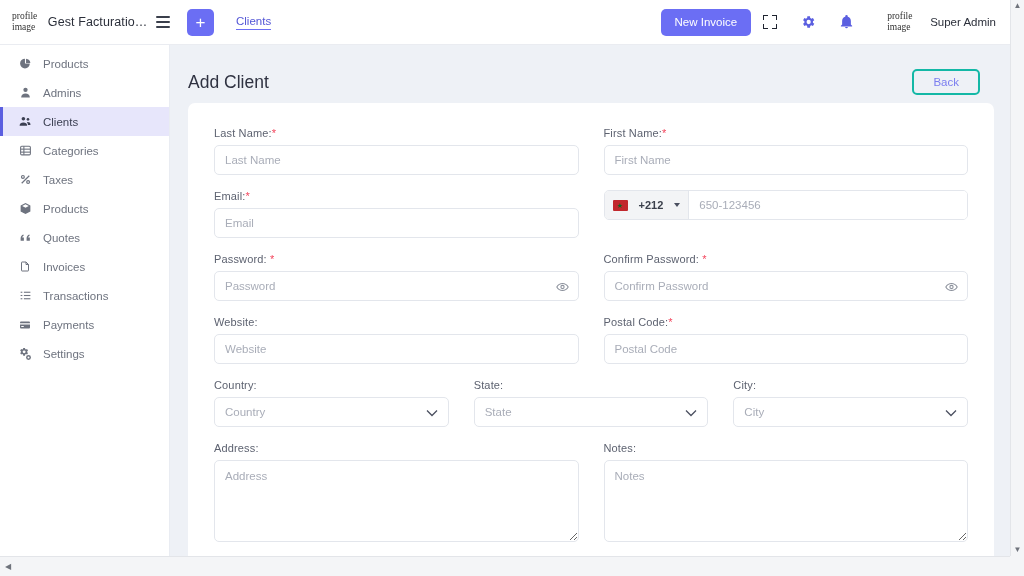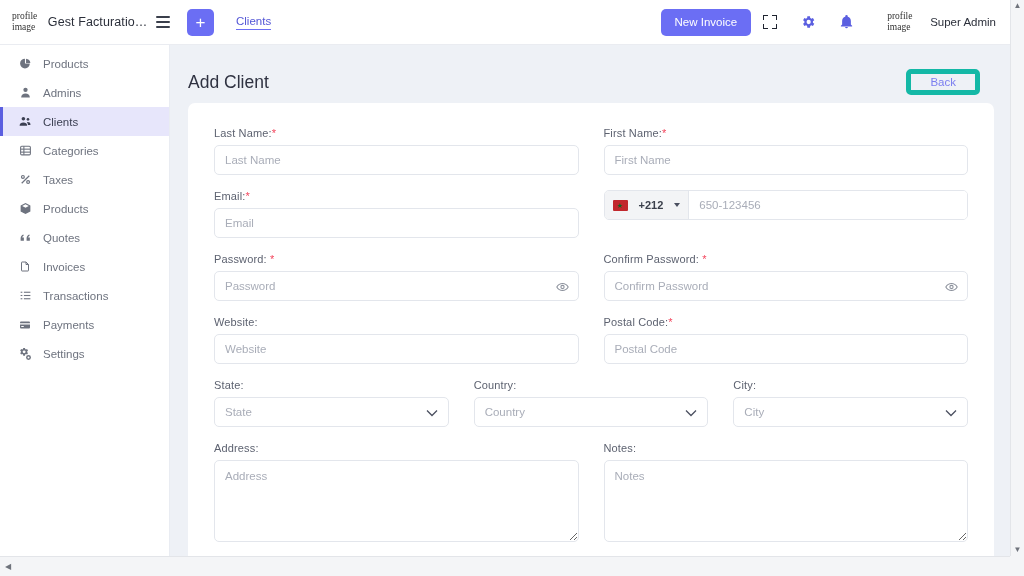--- a/index.html
+++ b/index.html
@@ -110,21 +110,21 @@
     background: #eef1f6;
     overflow: hidden;
   }
   .page-head {
     display: flex; align-items: center;
     padding: 18px 30px 0 18px; height: 56px;
   }
   .page-title { font-size: 17.5px; color: #2f3241; font-weight: 400; }
   .back-btn {
     margin-left: auto;
-    border: 5px solid #14b8a6; color: #7b7ef0;
+    border: 2px solid #14b8a6; color: #7b7ef0;
     background: transparent; border-radius: 5px;
     font-size: 11.5px; height: 26px; padding: 0 19px;
     cursor: pointer; font-family: "Liberation Sans", sans-serif;
   }
   .card {
     margin: 2px 16px 0 18px;
     background: #fff;
     border-radius: 7px 7px 0 0;
     padding: 24px 26px 0 26px;
     min-height: 470px;
@@ -483,34 +483,34 @@
         <input class="inp" type="text" placeholder="Website" style="">
       </div>
       <div class="col">
         <label class="fld"><span>Postal Code:</span><span class="req">*</span></label>
         <input class="inp" type="text" placeholder="Postal Code" style="">
       </div>
     </div>
 
     <div class="row">
       <div class="col3">
-        <label class="fld">State:</label>
+        <label class="fld">Country:</label>
         <div class="sel-wrap">
-          <div class="sel">State</div>
+          <div class="sel">Country</div>
           <span class="chev">
             <svg width="12" height="8" viewBox="0 0 24 14" fill="none" stroke="currentColor" stroke-width="2.6">
                 <path d="M2 2l10 10L22 2"></path>
               </svg>
           </span>
         </div>
       </div>
       <div class="col3">
-        <label class="fld">Country:</label>
+        <label class="fld">State:</label>
         <div class="sel-wrap">
-          <div class="sel">Country</div>
+          <div class="sel">State</div>
           <span class="chev">
             <svg width="12" height="8" viewBox="0 0 24 14" fill="none" stroke="currentColor" stroke-width="2.6">
                 <path d="M2 2l10 10L22 2"></path>
               </svg>
           </span>
         </div>
       </div>
       <div class="col3">
         <label class="fld">City:</label>
         <div class="sel-wrap">

